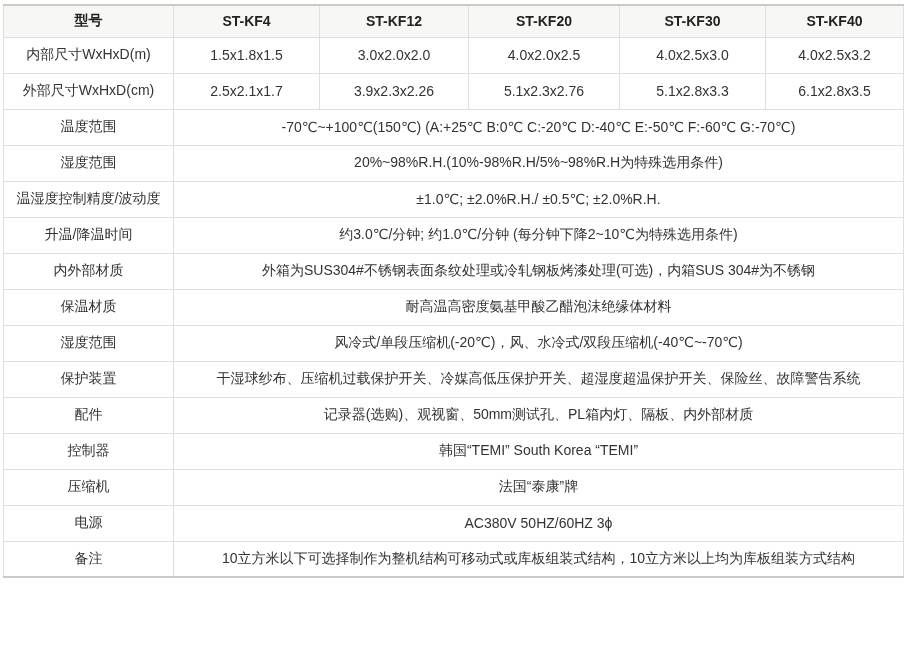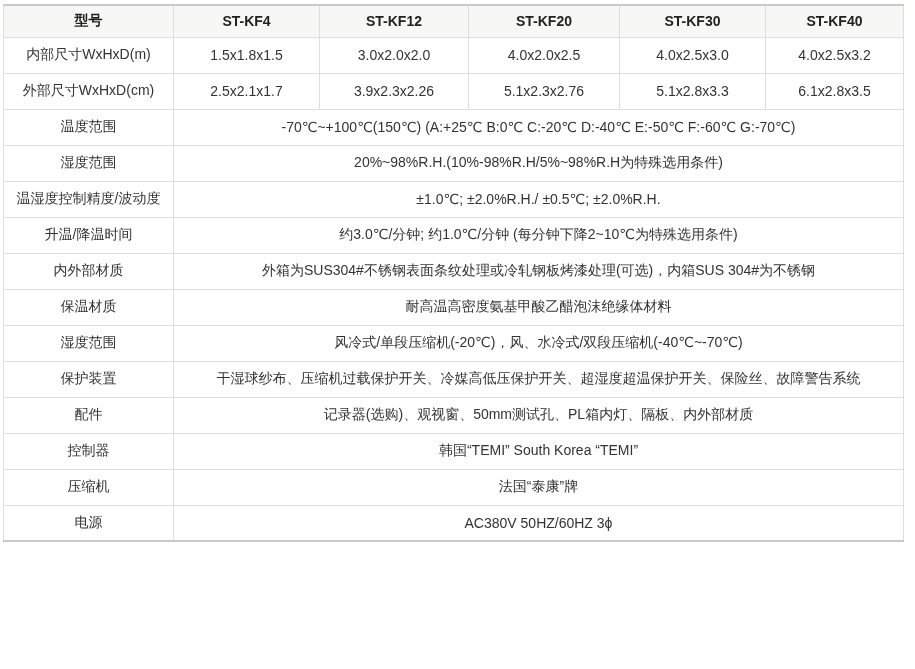--- a/index.html
+++ b/index.html
@@ -132,15 +132,19 @@
         <td class="merged-value" colspan="5">韩国“TEMI”  South Korea “TEMI”</td>
       </tr>
       <tr>
         <td class="row-label">压缩机</td>
         <td class="merged-value" colspan="5">法国“泰康”牌</td>
       </tr>
       <tr>
         <td class="row-label">电源</td>
         <td class="merged-value" colspan="5">AC380V 50HZ/60HZ 3ϕ</td>
       </tr>
+      <tr>
+        <td class="row-label">备注</td>
+        <td class="merged-value" colspan="5">10立方米以下可选择制作为整机结构可移动式或库板组装式结构，10立方米以上均为库板组装方式结构</td>
+      </tr>
     </tbody>
   </table>
 </div>
 
 </body></html>

